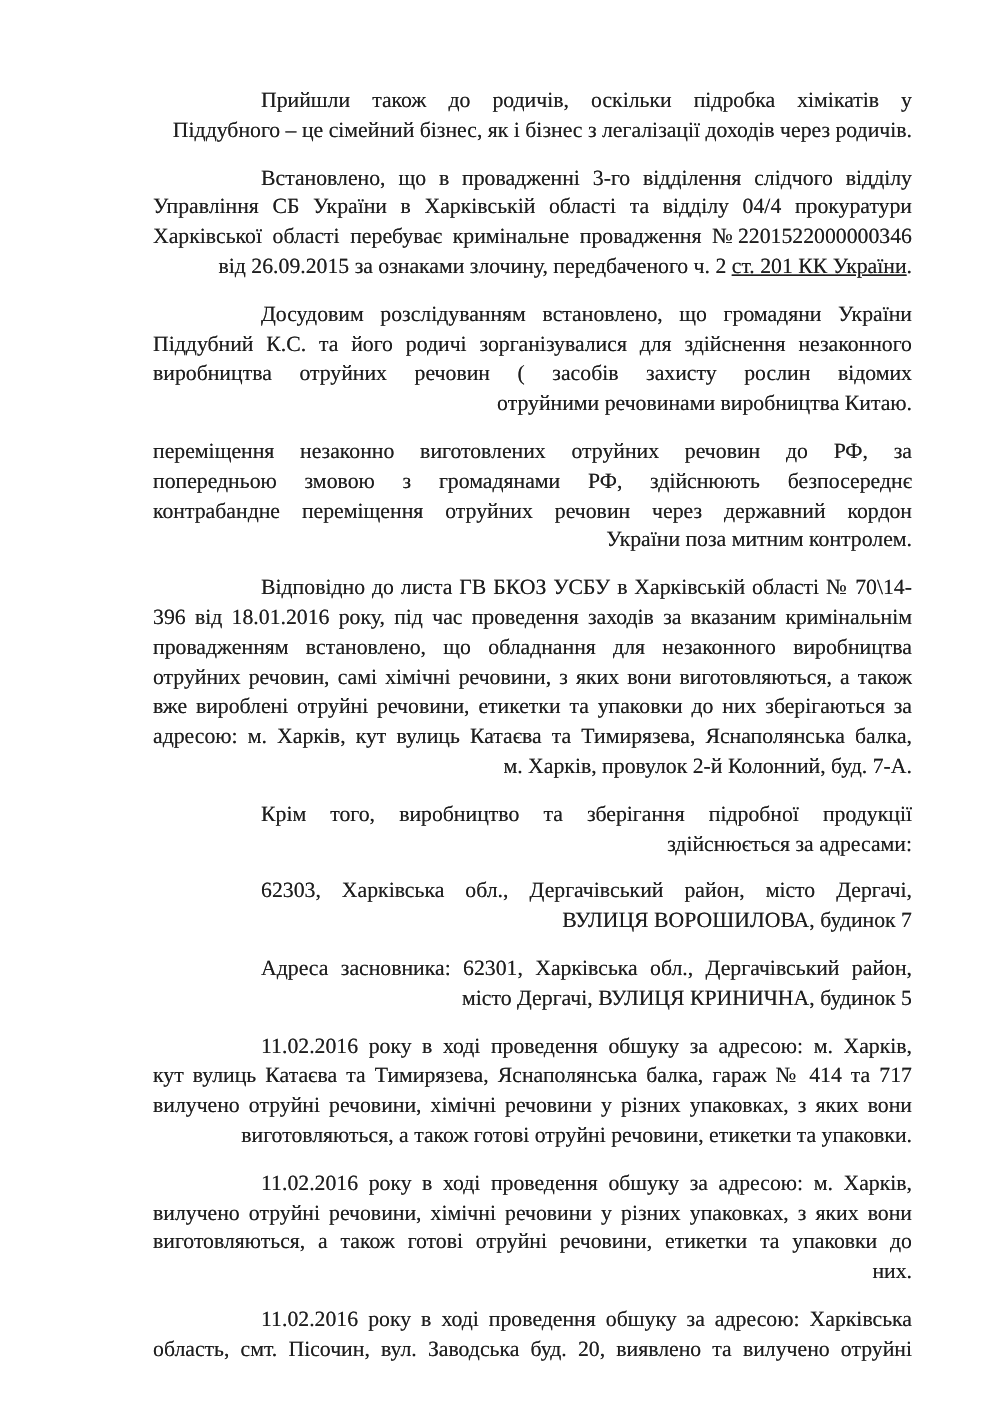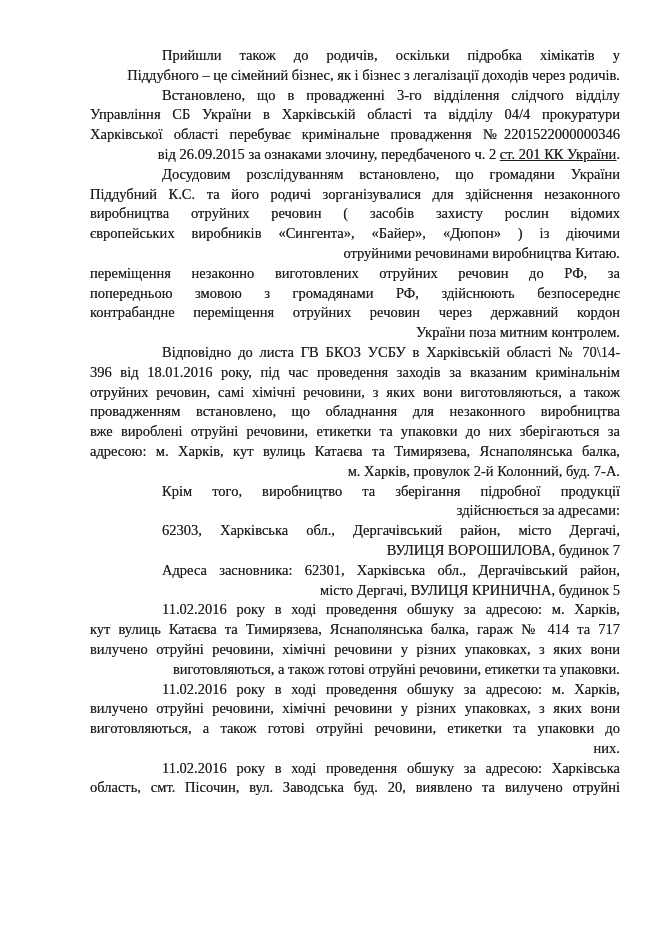--- a/index.html
+++ b/index.html
@@ -18,21 +18,21 @@
   .text-block {
     position: absolute;
     left: 90px;
     top: 46px;
     width: 530px;
     color: #1e1e1e;
     font-size: 14.5px;
     line-height: 19.8px;
     text-shadow: 0 0 0.4px rgba(40,40,40,0.75);
   }
-  .para { margin: 0; }
+  .para { margin: 12px; }
   .line {
     text-align: right;
     min-height: 19.8px;
   }
   .line.jl {
     text-align: justify;
     text-align-last: justify;
     text-justify: inter-word;
   }
   .line.first {
@@ -52,34 +52,33 @@
       <div class="para">
         <div class="line first jl"><span>Встановлено, що в провадженні 3-го відділення слідчого відділу</span></div>
         <div class="line jl"><span>Управління СБ України в Харківській області та відділу 04/4 прокуратури</span></div>
         <div class="line jl"><span>Харківської області перебуває кримінальне провадження №2201522000000346</span></div>
         <div class="line"><span>від 26.09.2015 за ознаками злочину, передбаченого ч. 2 </span><span class="u">ст. 201 КК України</span><span>.</span></div>
       </div>
       <div class="para">
         <div class="line first jl"><span>Досудовим розслідуванням встановлено, що громадяни України</span></div>
         <div class="line jl"><span>Піддубний К.С. та його родичі зорганізувалися для здійснення незаконного</span></div>
         <div class="line jl"><span>виробництва отруйних речовин ( засобів захисту рослин відомих</span></div>
-        <div class="line jl"><span>європейських виробників «Сингента», «Байер», «Дюпон» ) із діючими</span></div>
         <div class="line"><span>отруйними речовинами виробництва Китаю.</span></div>
       </div>
       <div class="para">
         <div class="line jl"><span>переміщення незаконно виготовлених отруйних речовин до РФ, за</span></div>
         <div class="line jl"><span>попередньою змовою з громадянами РФ, здійснюють безпосереднє</span></div>
         <div class="line jl"><span>контрабандне переміщення отруйних речовин через державний кордон</span></div>
         <div class="line"><span>України поза митним контролем.</span></div>
       </div>
       <div class="para">
         <div class="line first jl"><span>Відповідно до листа ГВ БКОЗ УСБУ в Харківській області № 70\14-</span></div>
         <div class="line jl"><span>396 від 18.01.2016 року, під час проведення заходів за вказаним кримінальнім</span></div>
+        <div class="line jl"><span>провадженням встановлено, що обладнання для незаконного виробництва</span></div>
         <div class="line jl"><span>отруйних речовин, самі хімічні речовини, з яких вони виготовляються, а також</span></div>
-        <div class="line jl"><span>провадженням встановлено, що обладнання для незаконного виробництва</span></div>
         <div class="line jl"><span>вже вироблені отруйні речовини, етикетки та упаковки до них зберігаються за</span></div>
         <div class="line jl"><span>адресою: м. Харків, кут вулиць Катаєва та Тимирязева, Яснаполянська балка,</span></div>
         <div class="line"><span>м. Харків, провулок 2-й Колонний, буд. 7-А.</span></div>
       </div>
       <div class="para">
         <div class="line first jl"><span>Крім того, виробництво та зберігання підробної продукції</span></div>
         <div class="line"><span>здійснюється за адресами:</span></div>
       </div>
       <div class="para">
         <div class="line first jl"><span>62303, Харківська обл., Дергачівський район, місто Дергачі,</span></div>

